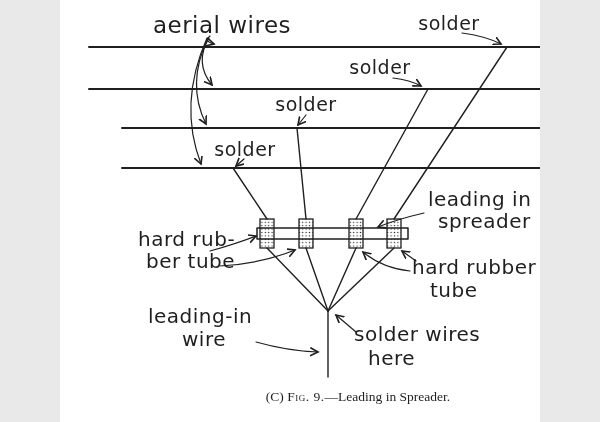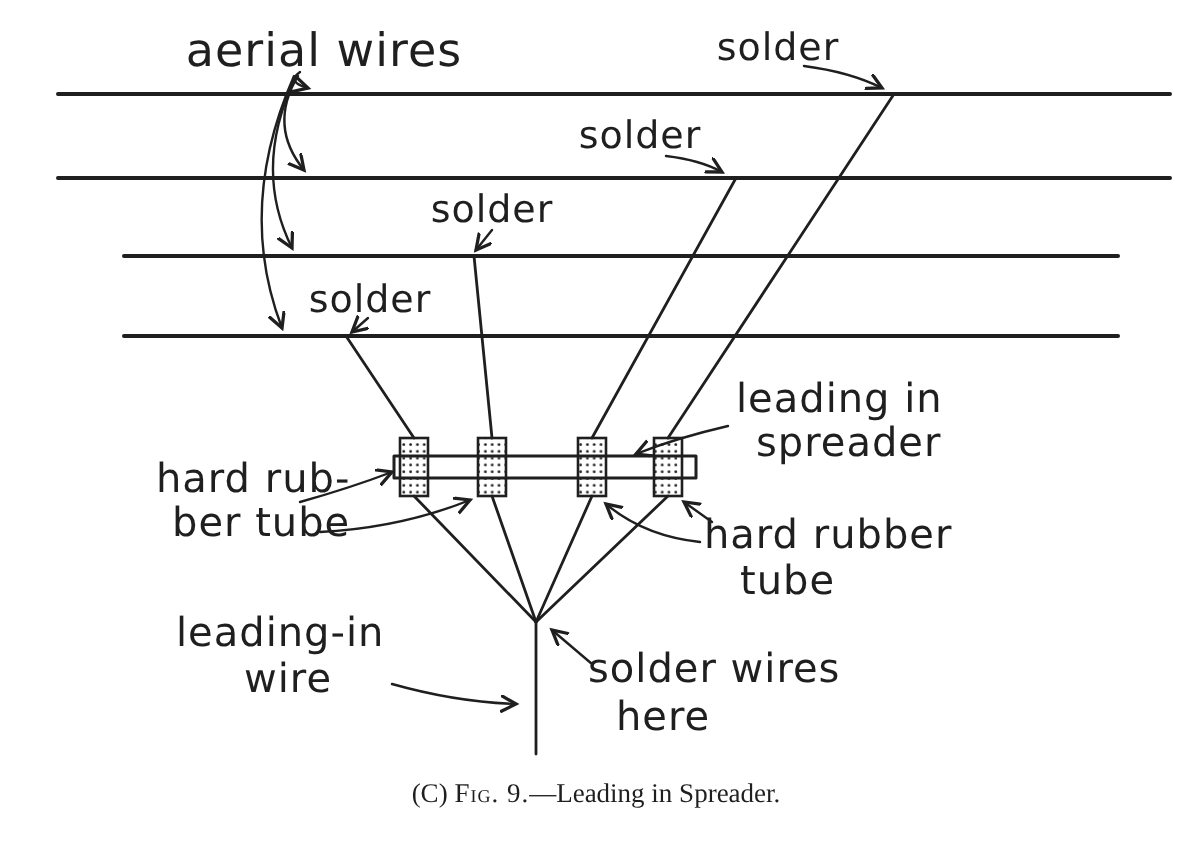--- a/index.html
+++ b/index.html
@@ -1,18 +1,18 @@
 <!DOCTYPE html>
 <html style="--ink: #1f1f1f; --paper: #ffffff;"><head>
 <meta charset="utf-8">
 <title>Leading in Spreader</title>
 <style>
   html,body{margin:0;padding:0;background:#e9e9e9;}
   .page{
-    width:600px;height:422px;position:relative;margin:0 auto;
+    width:480px;height:422px;position:relative;margin:0 auto;
     background:var(--paper,#ffffff);
     font-family:"DejaVu Sans",sans-serif;
     overflow:hidden;
   }
   svg{display:block;}
   .stroke{stroke:var(--ink,#1f1f1f);fill:none;stroke-linecap:round;stroke-linejoin:round;}
   .aerial{stroke-width:2;}
   .wire{stroke-width:1.4;}
   .bar{stroke-width:1.5;}
   .arrow{stroke-width:1.2;}

